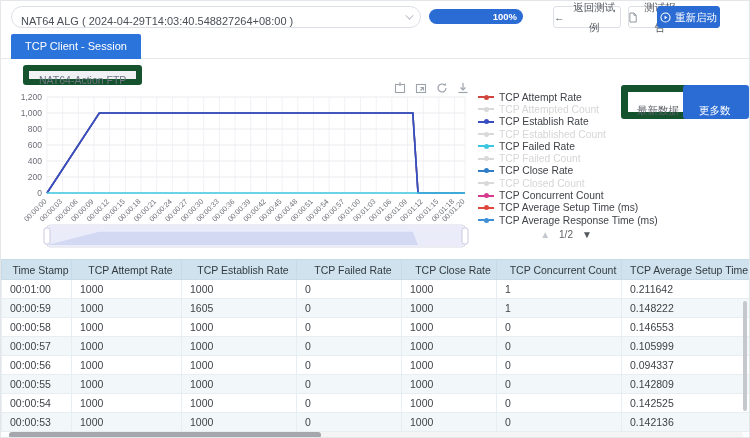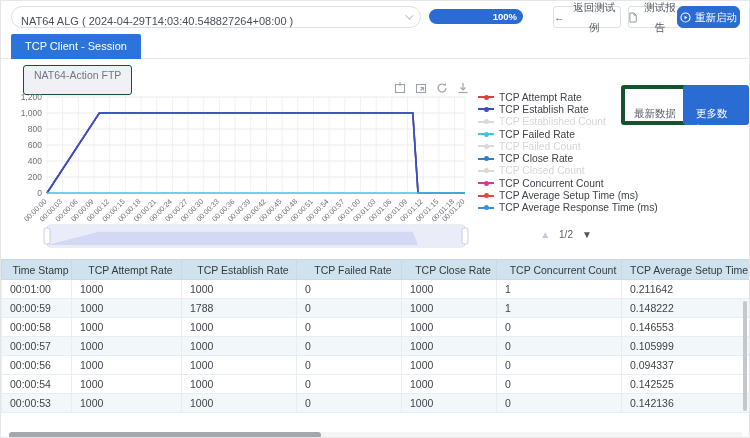--- a/index.html
+++ b/index.html
@@ -10,35 +10,35 @@
   .select-box { position:absolute; left:10px; top:5px; width:410px; height:22px; border:1px solid #dcdfe6; border-radius:11px; background:#fff; font-size:11px; color:#4a4f57; line-height:20px; padding:4px 22px 0 9px; white-space:nowrap; overflow:hidden; }
   .select-box .chev { position:absolute; right:9px; top:7px; width:6px; height:6px; border-right:1.4px solid #b9bdc5; border-bottom:1.4px solid #b9bdc5; transform:rotate(45deg) translateY(-2px); }
   .progress-pill { position:absolute; left:428px; top:8px; width:94px; height:15px; background:#2b6cd4; border-radius:8px; color:#fff; font-size:9.5px; font-weight:bold; text-align:right; line-height:15px; padding-right:6px; }
   .tbtn { position:absolute; top:5px; height:22px; border:1px solid #dcdfe6; border-radius:3px; background:#fff; color:#55595f; font-size:10.5px; line-height:20px; text-align:center; display:flex; align-items:center; justify-content:center; gap:4px; cursor:pointer; }
   .tbtn.primary { background:#2b6cd4; border-color:#2b6cd4; color:#fff; }
   .tbtn svg { display:block; }
 
   
   .tabbar { position:absolute; left:0; top:33px; width:750px; height:25px; border-bottom:1px solid #e8e8e8; }
   .tab { position:absolute; left:10px; top:0; height:25px; padding:0 14px; background:#2b74dc; color:#fff; font-size:11px; line-height:25px; border-radius:2px 2px 0 0; }
-  .subtab { position:absolute; left:22px; top:64px; height:30px; padding:0 10px; background:#eff1f4; border:1px solid #14532d; border-radius:3px; color:#707683; font-size:10.5px; line-height:18px; }
+  .subtab { position:absolute; left:22px; top:64px; height:20px; padding:0 10px; background:#eff1f4; border:6px solid #14532d; border-radius:3px; color:#707683; font-size:10.5px; line-height:18px; }
 
   
   .chart-wrap { position:absolute; left:8px; top:78px; width:462px; height:175px; }
   .chart-tools { position:absolute; left:392px; top:80px; display:flex; gap:7px; }
   .chart-tools .ticon { width:14px; height:14px; cursor:pointer; }
   .legend { position:absolute; left:477px; top:90px; width:215px; }
   .legend-item { display:flex; align-items:center; height:12.3px; cursor:pointer; }
   .lmark { position:relative; width:16px; height:2px; margin-right:5px; flex:0 0 16px; }
   .lmark i { position:absolute; left:5.5px; top:-1.5px; width:5px; height:5px; border-radius:50%; }
   .llab { font-size:10.3px; color:#404348; white-space:nowrap; }
   .legend-pager { position:absolute; left:505px; top:228px; width:120px; display:flex; align-items:center; justify-content:center; gap:9px; font-size:10px; color:#606266; }
   .legend-pager .pg-up { color:#c5c8ce; font-size:10px; cursor:pointer; }
   .legend-pager .pg-down { color:#54575c; font-size:10px; cursor:pointer; }
-  .data-btn { position:absolute; top:84px; height:22px; padding:16px 9px; border:4px solid #14532d; border-radius:3px; background:#fff; color:#5a5f66; font-size:10.5px; line-height:16px; cursor:pointer; }
+  .data-btn { position:absolute; top:84px; height:22px; padding:10px 9px; border:7px solid #14532d; border-radius:3px; background:#fff; color:#5a5f66; font-size:10.5px; line-height:16px; cursor:pointer; }
   .data-btn.primary { background:#2b6cd4; border-color:#2b6cd4; color:#fff; }
   #btn-latest { left:620px; }
   #btn-more { left:682px; }
 
   
   .tablewrap { position:absolute; left:0; top:258px; width:750px; }
   table { width:750px; border-collapse:collapse; table-layout:fixed; }
   th { background:#cfe2ee; border:1px solid #c6dae8; font-size:10.5px; font-weight:normal; color:#333a41; text-align:center; height:20px; padding:0 0 0 8px; white-space:nowrap; overflow:hidden; }
   td { border:1px solid #e6eef4; font-size:10.5px; color:#3f4348; height:19px; padding:0 0 0 8px; white-space:nowrap; overflow:hidden; }
   tr.stripe td { background:#f2f7fa; }
@@ -62,21 +62,21 @@
     <span>←</span>
     <span>返回测试例</span>
   </div>
   <div class="tbtn" style="left:627px;width:52px;">
     <svg width="9" height="11" viewBox="0 0 9 11">
         <path d="M1 .5h4.5L8 3v7.5H1z" fill="none" stroke="#8a8f96" stroke-width="1"></path>
         <path d="M5.5 .5V3H8" fill="none" stroke="#8a8f96" stroke-width="1"></path>
       </svg>
     <span>测试报告</span>
   </div>
-  <div class="tbtn primary" style="left:676px;width:63px;border-radius:6px;">
+  <div class="tbtn primary" style="left:656px;width:63px;">
     <svg width="11" height="11" viewBox="0 0 12 12">
         <circle cx="6" cy="6" r="5" fill="none" stroke="#fff" stroke-width="1.1"></circle>
         <path d="M5 4l3 2-3 2z" fill="#fff"></path>
       </svg>
     <span>重新启动</span>
   </div>
 
   <div class="tabbar">
     <div class="tab">TCP Client - Session</div>
   </div>
@@ -187,20 +187,26 @@
   </div>
 
   <div class="legend">
       <div class="legend-item">
         <span class="lmark" style="background:#d0453e">
           <i style="background:#d0453e"></i>
         </span>
         <span class="llab" style="color:#404348">TCP Attempt Rate</span>
       </div>
       <div class="legend-item">
+        <span class="lmark" style="background:#d9d9d9">
+          <i style="background:#d9d9d9"></i>
+        </span>
+        <span class="llab" style="color:#d6d6d6">TCP Attempted Count</span>
+      </div>
+      <div class="legend-item">
         <span class="lmark" style="background:#3a4cc1">
           <i style="background:#3a4cc1"></i>
         </span>
         <span class="llab" style="color:#404348">TCP Establish Rate</span>
       </div>
       <div class="legend-item">
         <span class="lmark" style="background:#d9d9d9">
           <i style="background:#d9d9d9"></i>
         </span>
         <span class="llab" style="color:#d6d6d6">TCP Established Count</span>
@@ -285,21 +291,21 @@
             <td>1000</td>
             <td>1000</td>
             <td>0</td>
             <td>1000</td>
             <td>1</td>
             <td>0.211642</td>
           </tr>
           <tr class="stripe">
             <td>00:00:59</td>
             <td>1000</td>
-            <td>1788</td>
+            <td>1605</td>
             <td>0</td>
             <td>1000</td>
             <td>1</td>
             <td>0.148222</td>
           </tr>
           <tr>
             <td>00:00:58</td>
             <td>1000</td>
             <td>1000</td>
             <td>0</td>
@@ -317,20 +323,29 @@
             <td>0.105999</td>
           </tr>
           <tr>
             <td>00:00:56</td>
             <td>1000</td>
             <td>1000</td>
             <td>0</td>
             <td>1000</td>
             <td>0</td>
             <td>0.094337</td>
+          </tr>
+          <tr class="stripe">
+            <td>00:00:55</td>
+            <td>1000</td>
+            <td>1000</td>
+            <td>0</td>
+            <td>1000</td>
+            <td>0</td>
+            <td>0.142809</td>
           </tr>
           <tr>
             <td>00:00:54</td>
             <td>1000</td>
             <td>1000</td>
             <td>0</td>
             <td>1000</td>
             <td>0</td>
             <td>0.142525</td>
           </tr>

